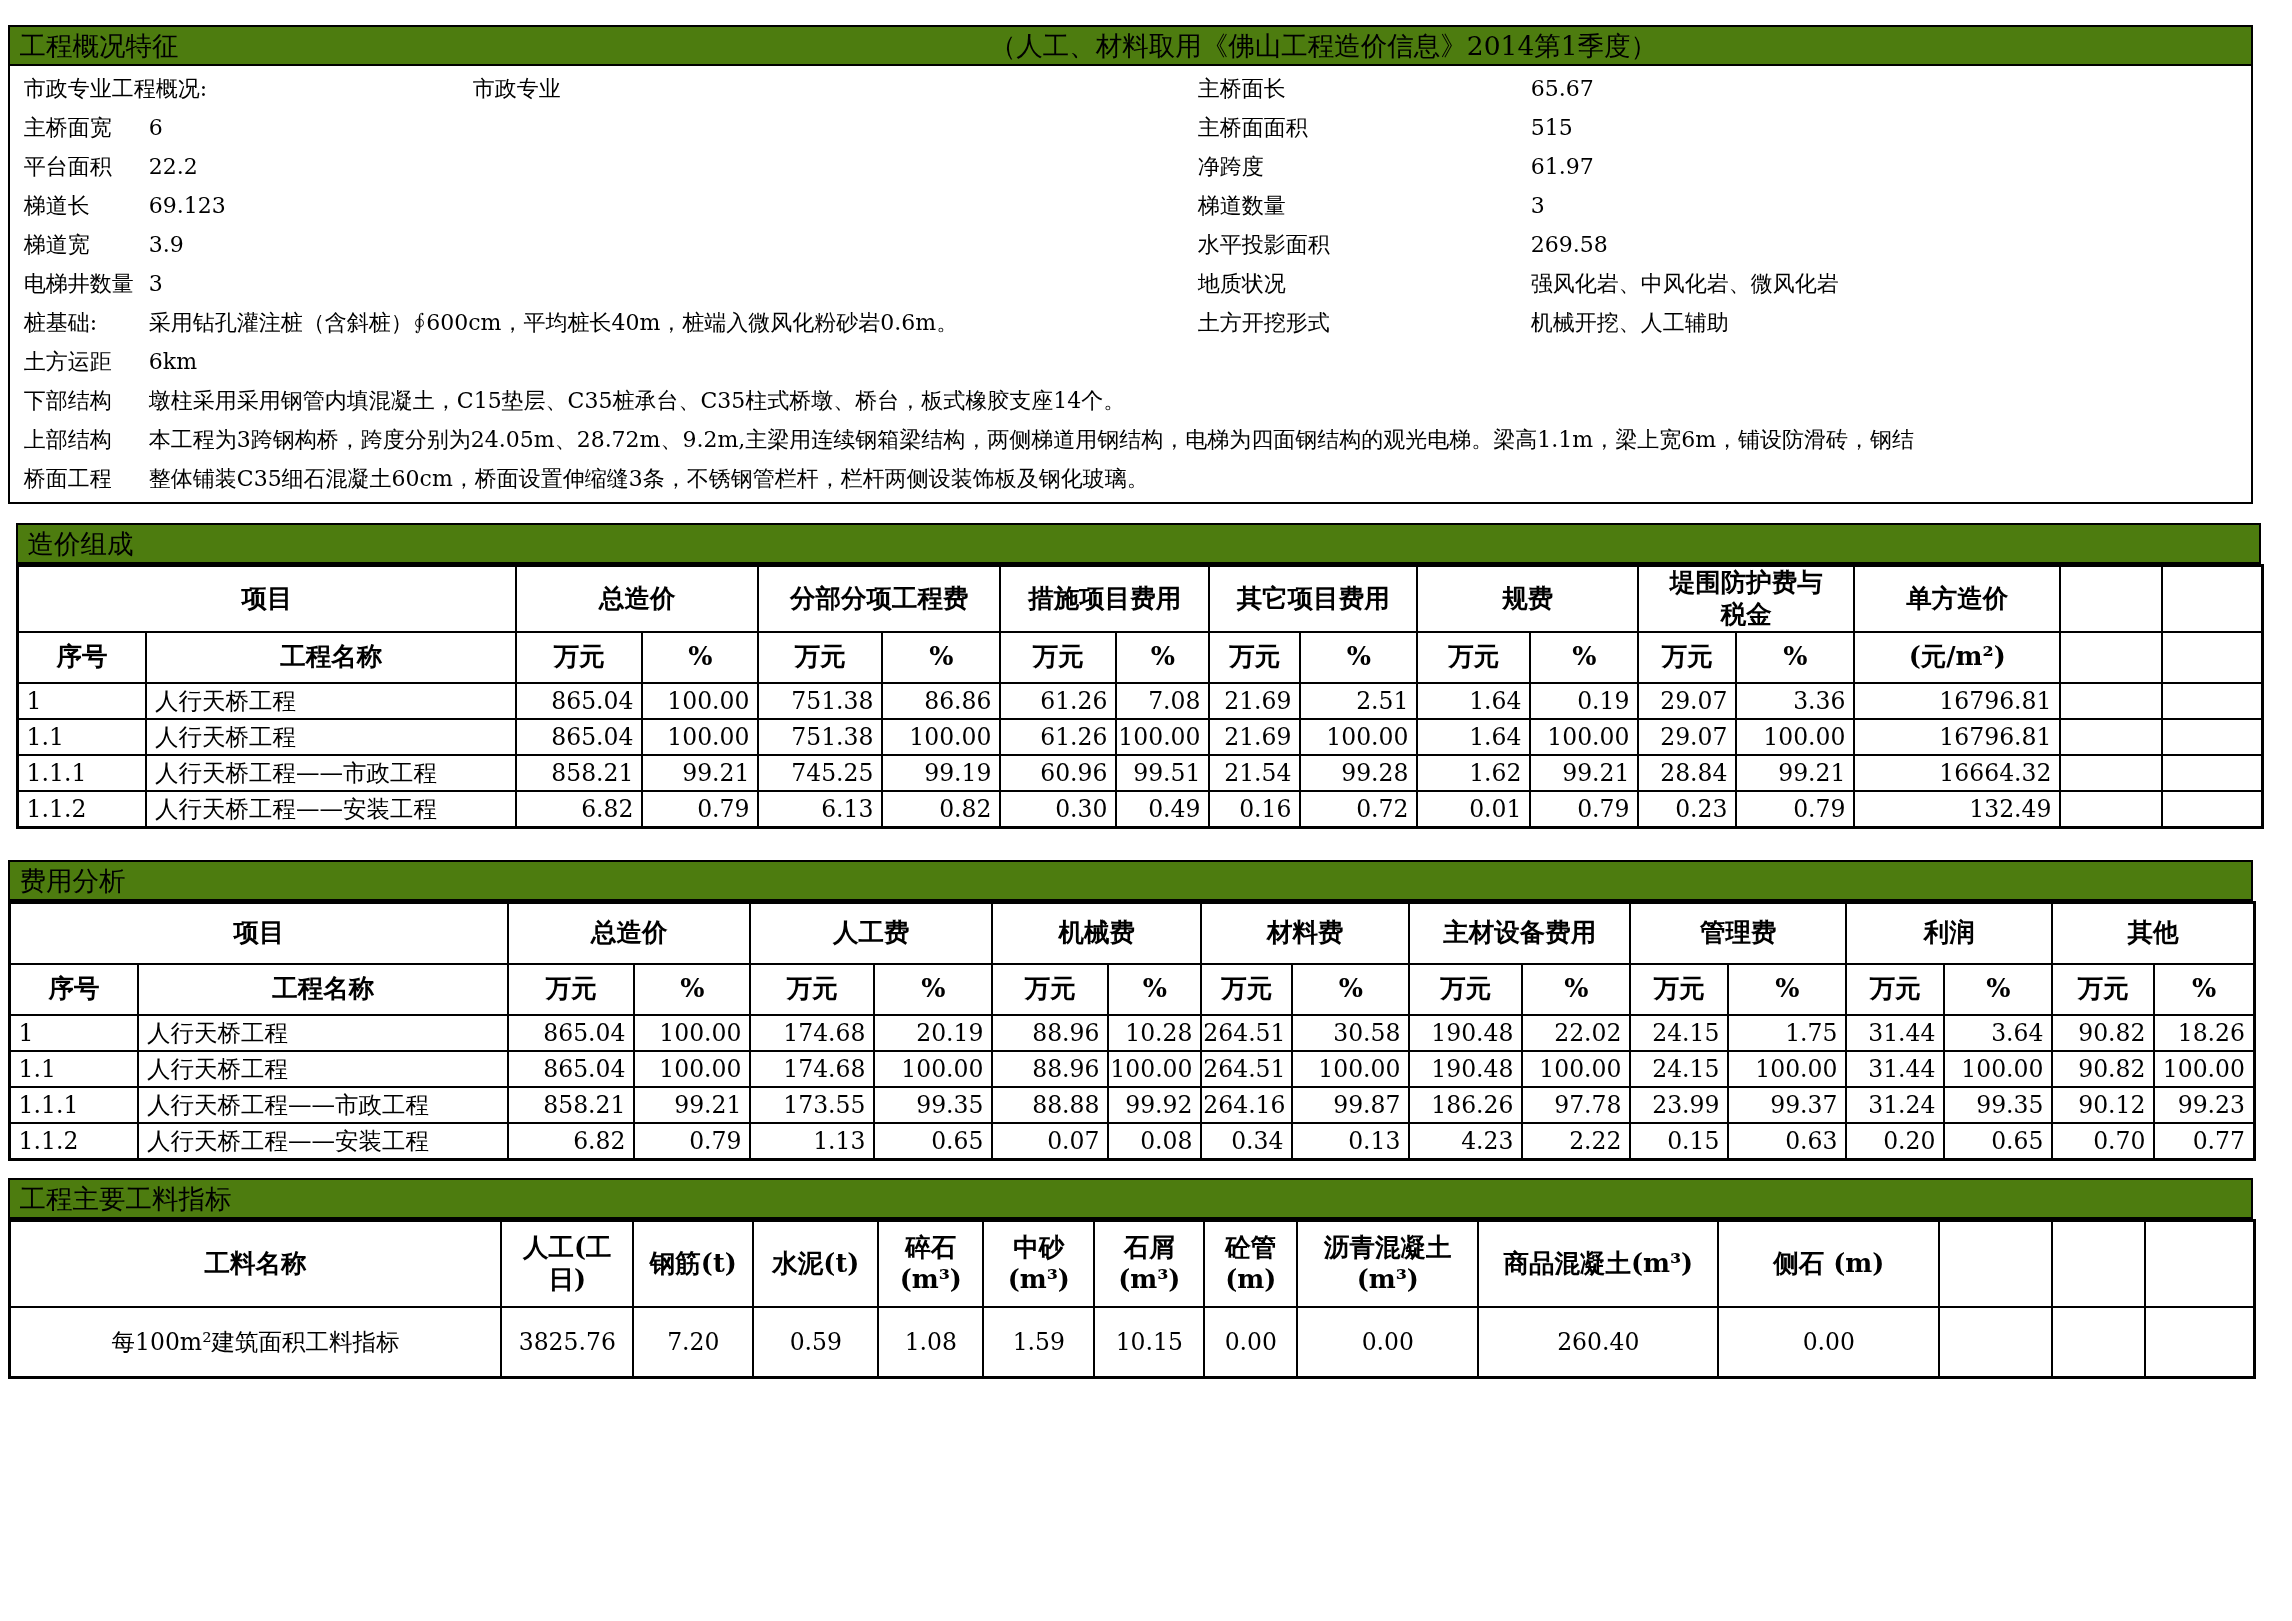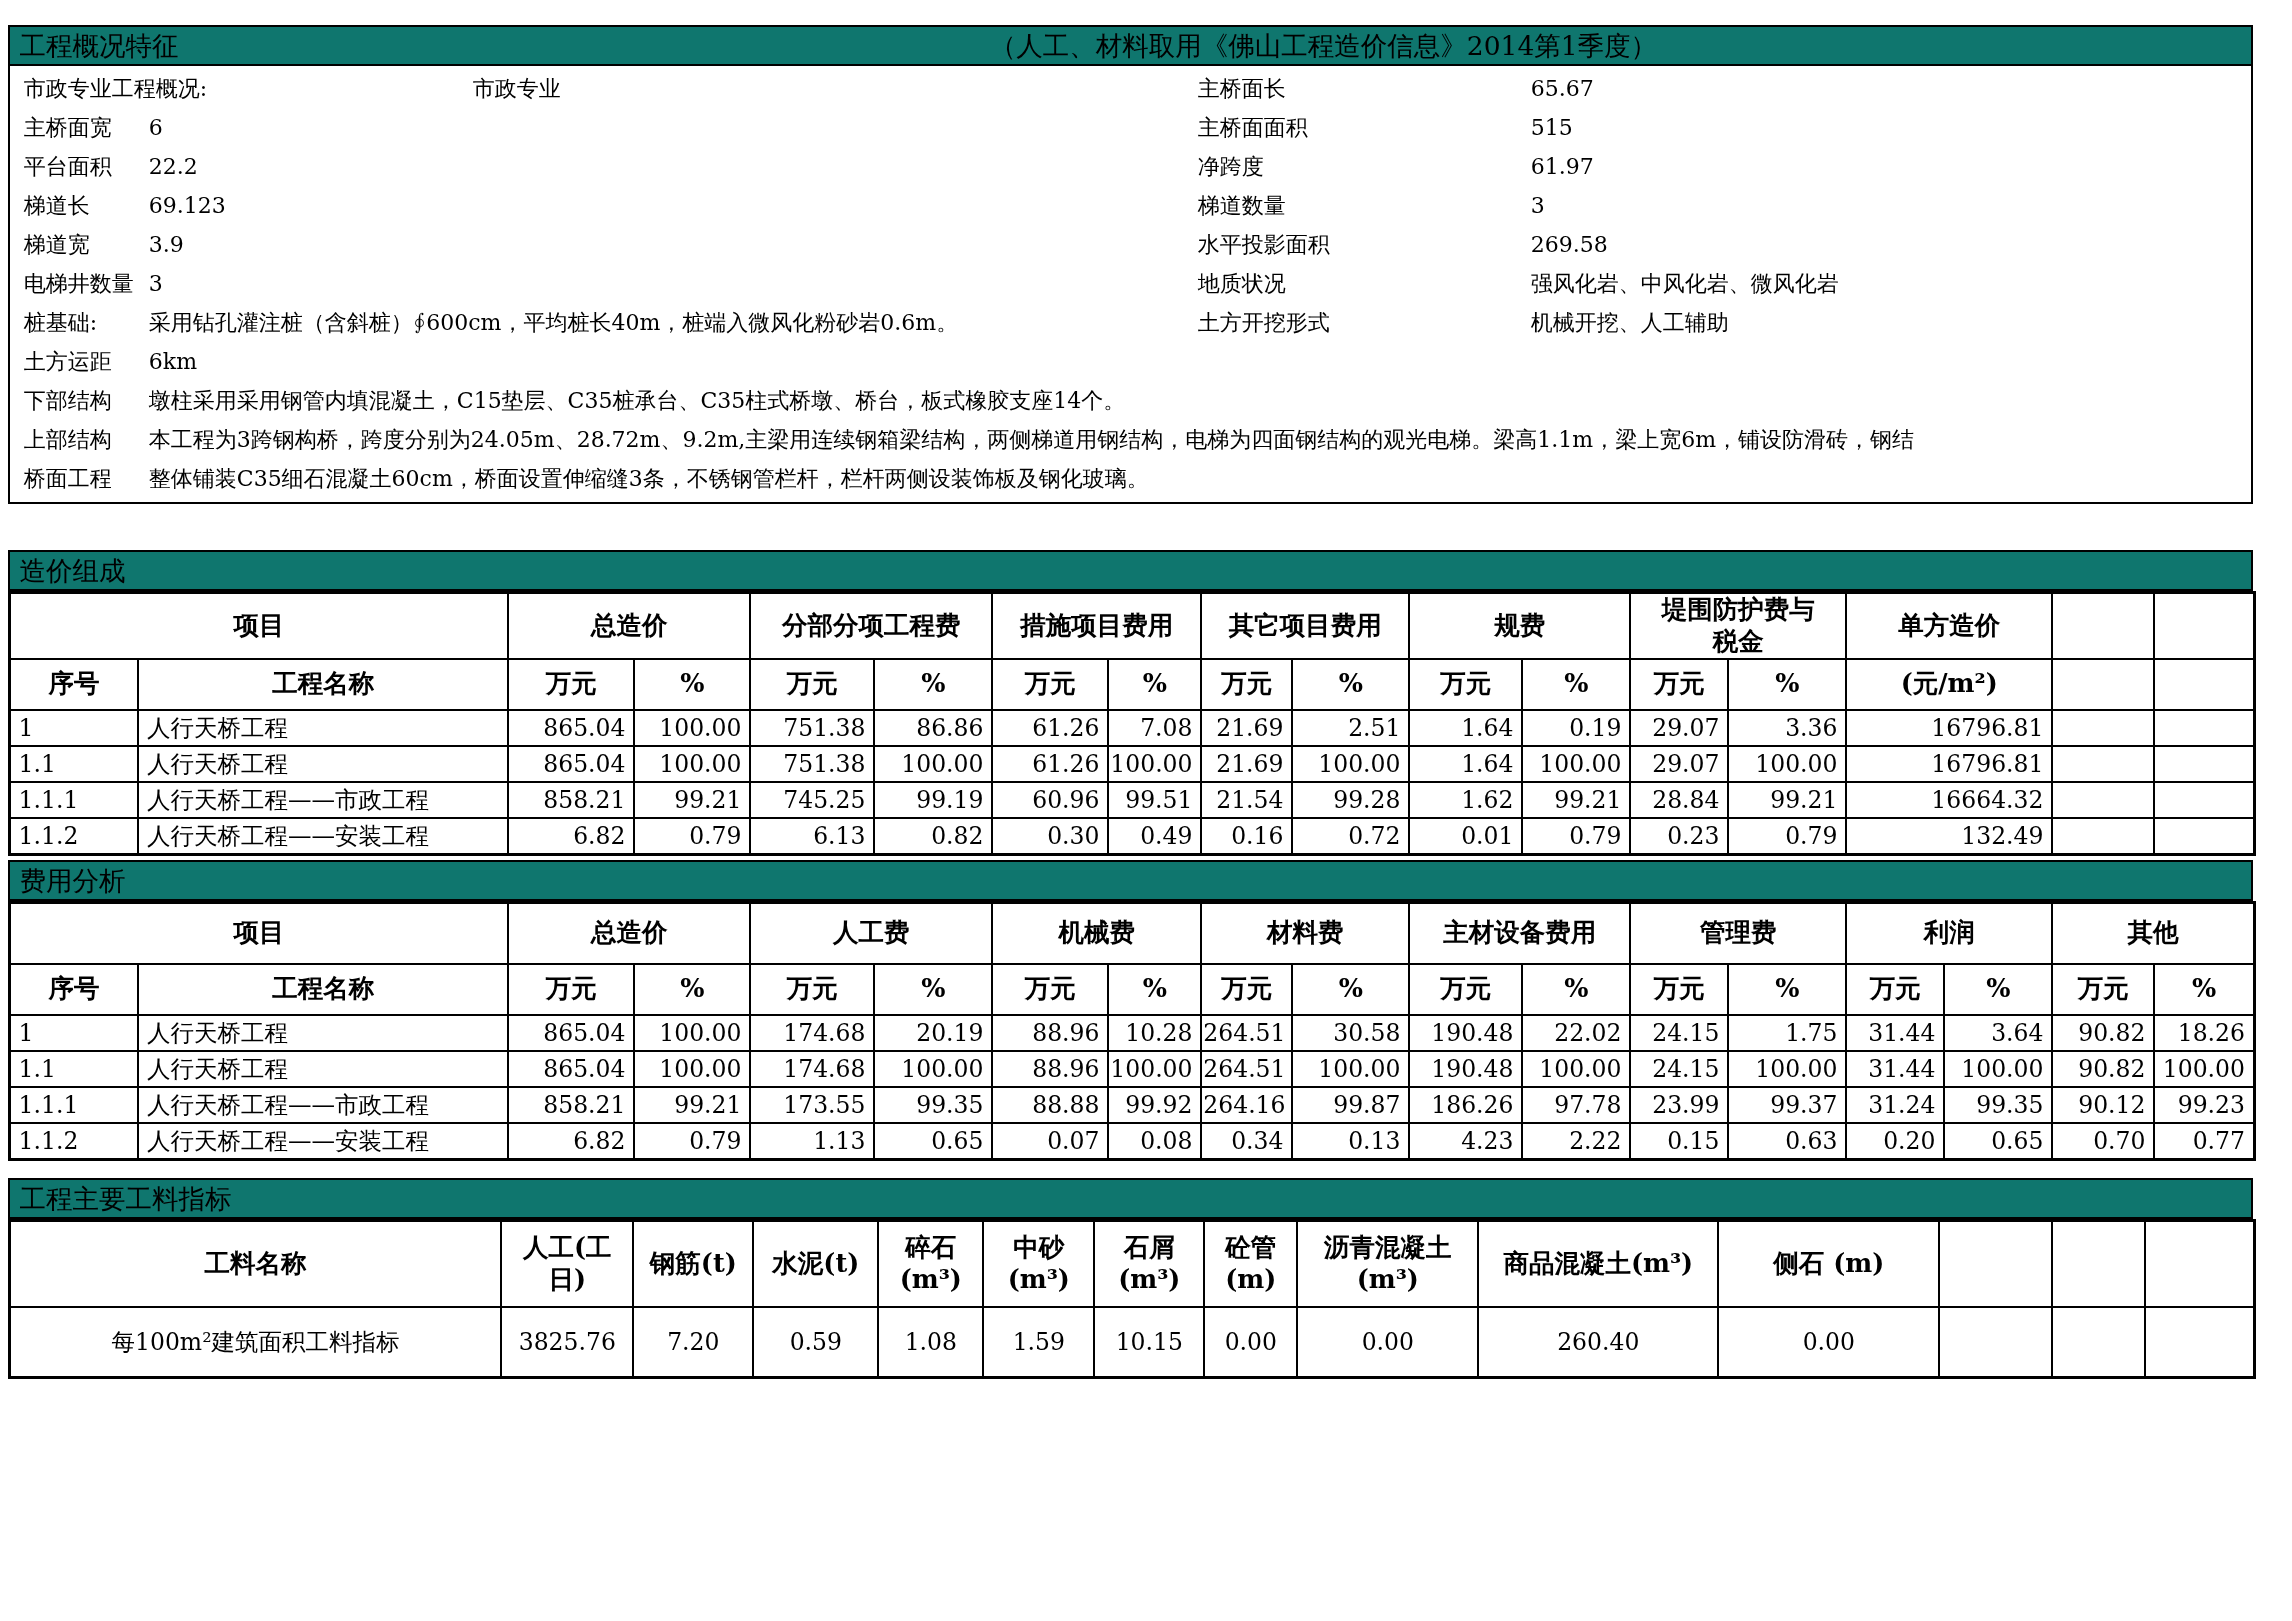--- a/index.html
+++ b/index.html
@@ -2,28 +2,28 @@
 <html><head>
 <meta charset="utf-8">
 <style>
   html,body { margin:0; padding:0; background:#ffffff; }
   .page {
     position:relative; width:2293px; height:1621px; background:#ffffff;
     font-family:"DejaVu Serif","Liberation Serif",serif; color:#000;
   }
   .sec { position:absolute; left:7.8px; width:2245px; box-sizing:border-box; }
   #sec1 { top:24.5px; }
-  #sec2 { top:550px; }
+  #sec2 { top:523px;margin-left:8px; }
   #sec3 { top:860px; }
   #sec4 { top:1178px; }
 
   
   .bar {
     position:relative; height:37px; line-height:37px;
-    background:#0f766e; border:2.9px solid #000;
+    background:#4d7c0f; border:2.9px solid #000;
     font-size:26.5px; padding-left:9.8px; box-sizing:content-box;
     white-space:nowrap; overflow:hidden;
   }
   .bar .note { position:absolute; left:980px; top:0; }
 
   
   .ov-body {
     background:#fff; border:2.9px solid #000; border-top:none;
     padding-top:3.9px; padding-bottom:3.9px;
   }

